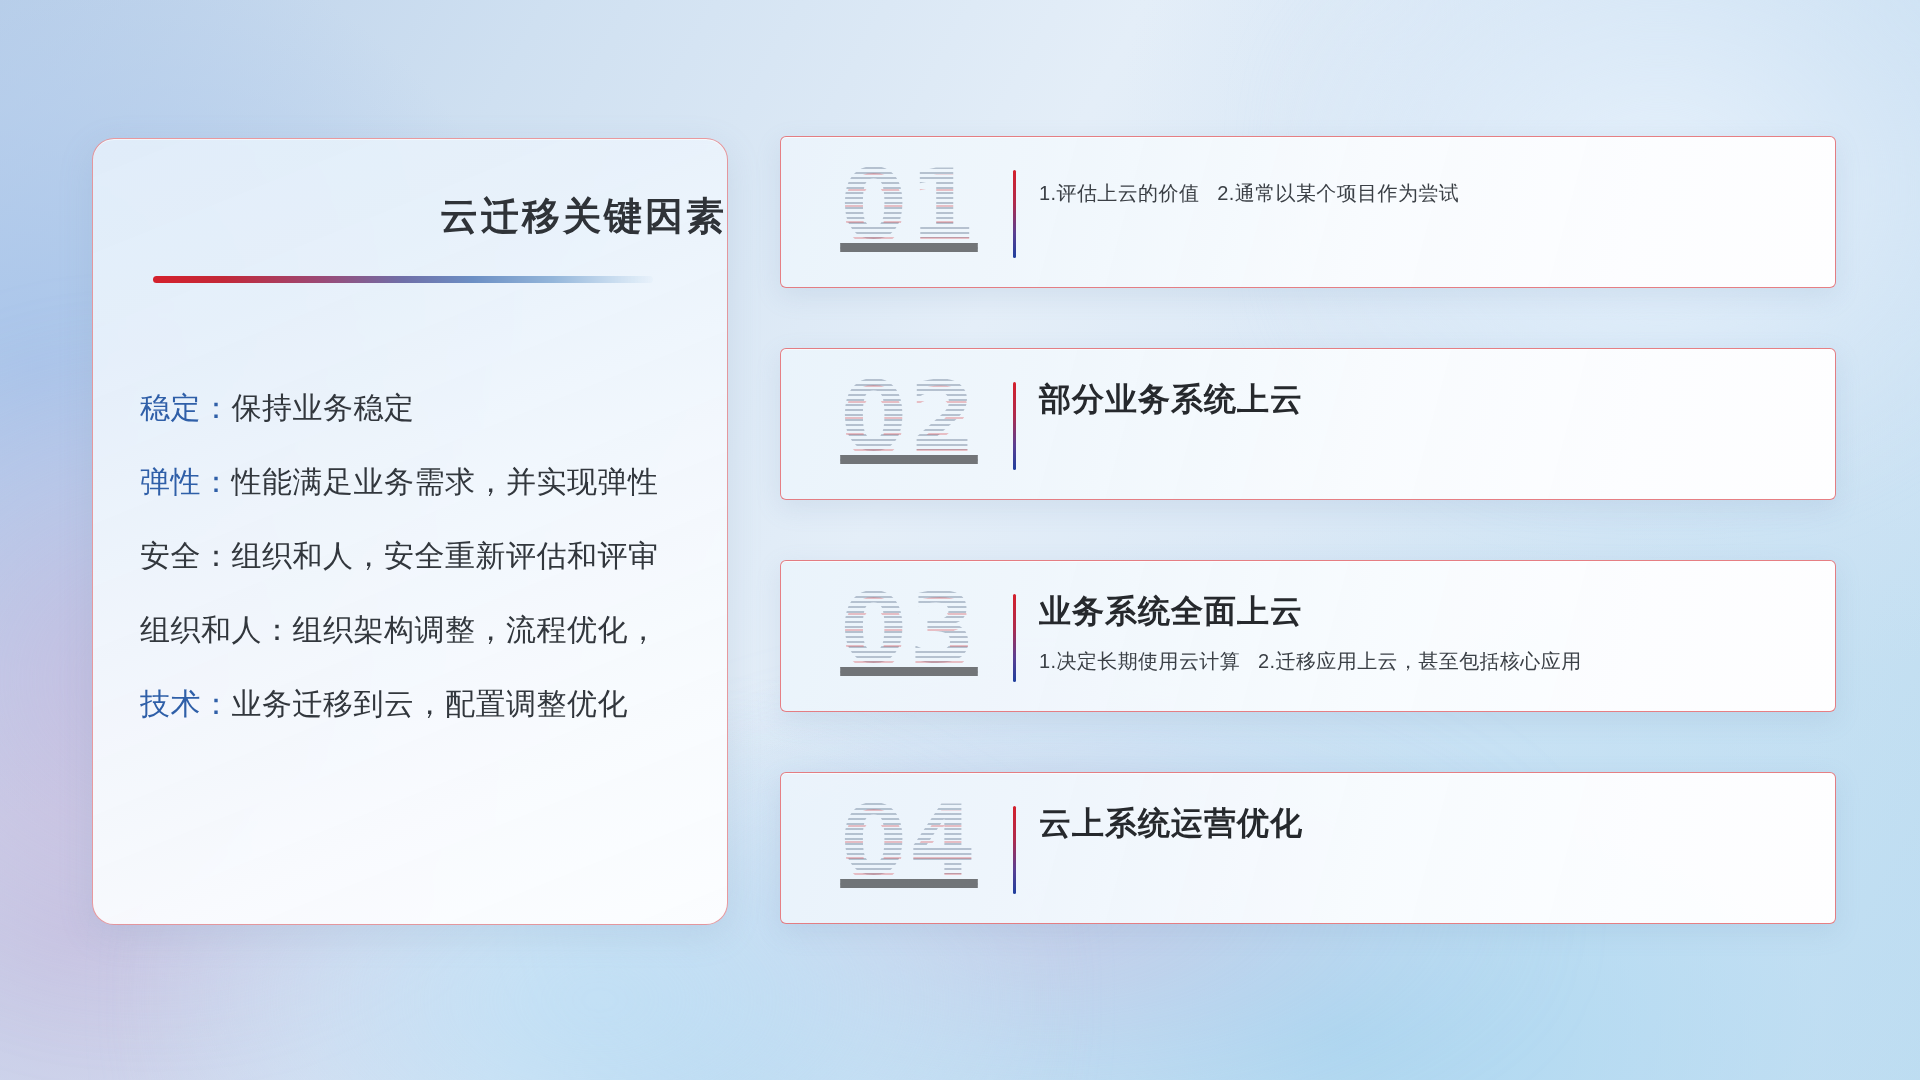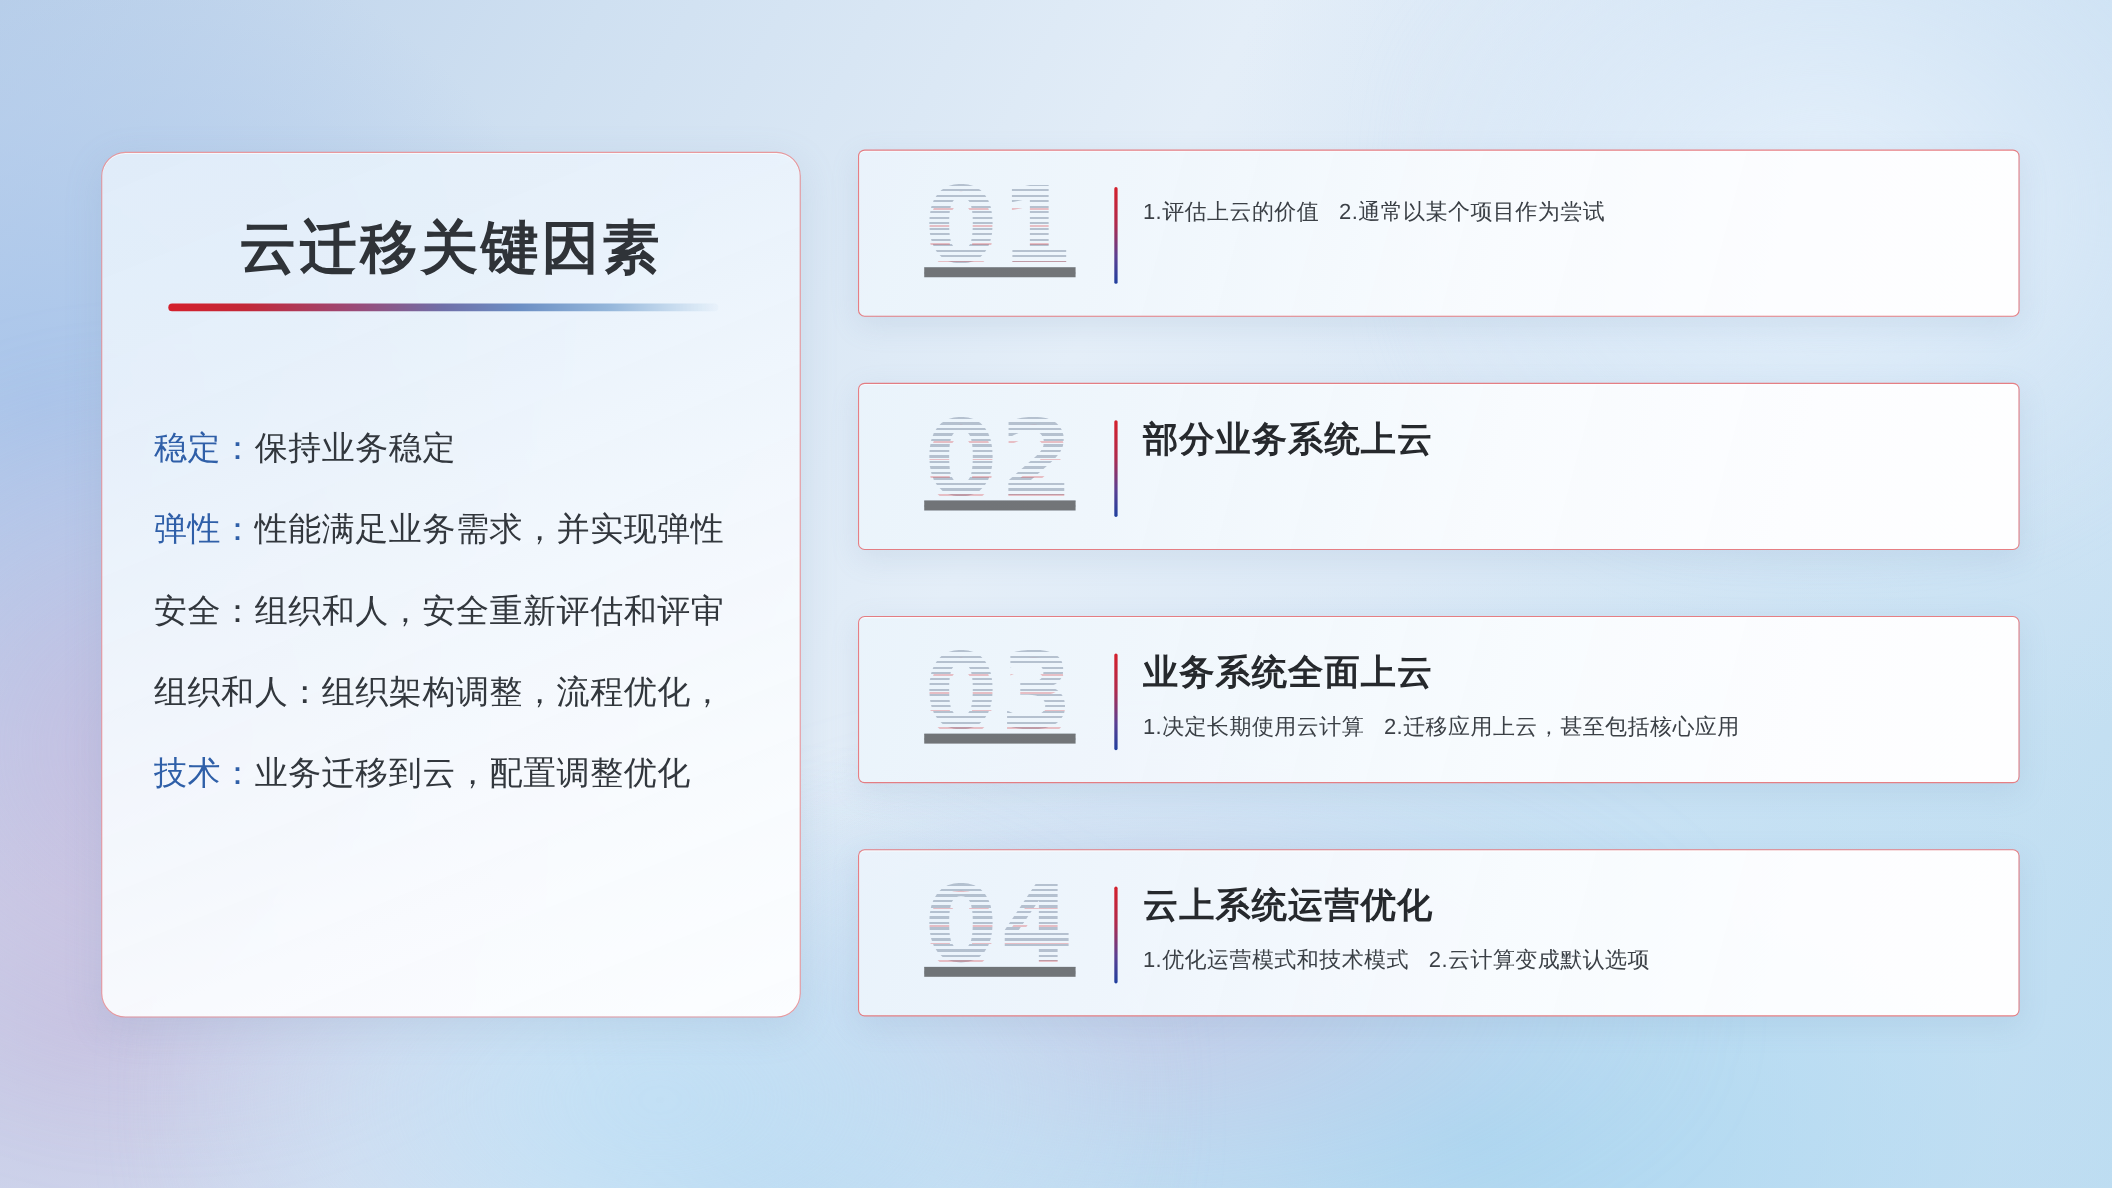--- a/index.html
+++ b/index.html
@@ -80,22 +80,22 @@
         rgba(252,253,255,0.98) 100%);
     box-shadow: 0 10px 34px rgba(120,150,185,0.18), inset 0 1px 0 rgba(255,255,255,0.65);
     backdrop-filter: blur(3px);
     overflow: hidden;
   }
 
   .panel-title {
     position: absolute;
     left: 0; right: 0;
     top: 52px;
-    text-align: center;
-    font-size: 52px;
+    text-align: right;
+    font-size: 38px;
     font-weight: bold;
     letter-spacing: 3px;
     color: #2f3338;
   }
 
   .panel-rule {
     position: absolute;
     left: 60px;
     top: 137px;
     width: 500px;
@@ -295,18 +295,17 @@
         </div>
       </div>
       <div class="card">
         <div class="card-num">
           <div class="num-glyph">04</div>
           <div class="num-tint">04</div>
         </div>
         <div class="card-divider"></div>
         <div class="card-body">
           <div class="card-title">云上系统运营优化</div>
-          <div class="card-desc"><span>1.优化运营模式和技术模式</span><span class="gap"></span><span>2.云计算变成默认选项</span></div>
         </div>
       </div>
     </div>
 
 </div>
 
 </body></html>

